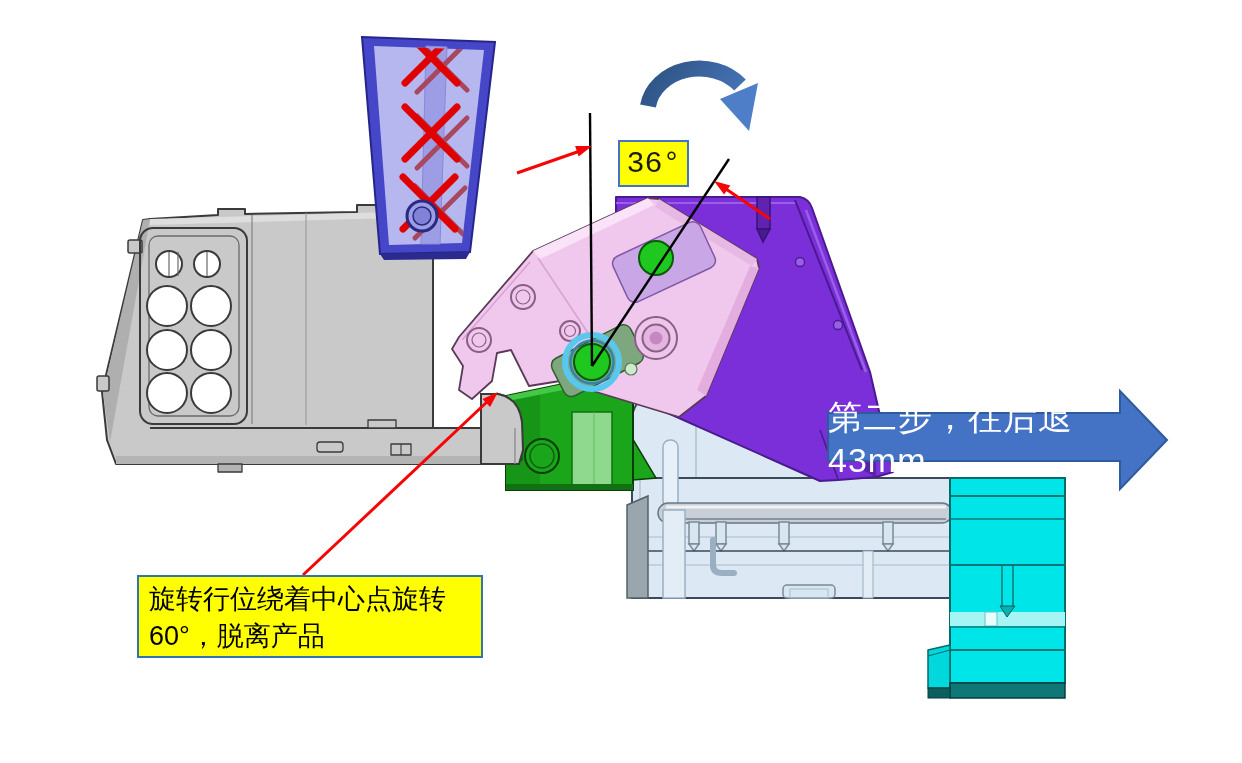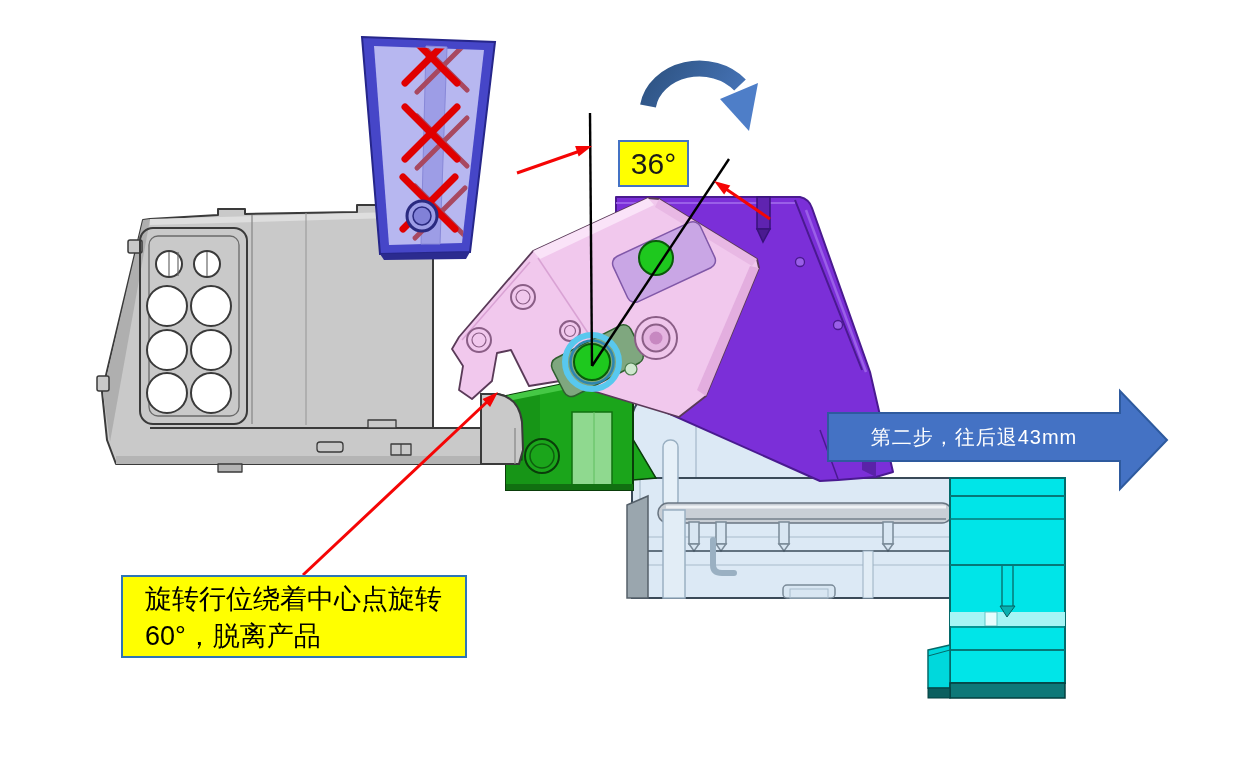--- a/index.html
+++ b/index.html
@@ -2,25 +2,25 @@
 <html><head>
 <meta charset="utf-8">
 <style>
   html,body{margin:0;padding:0;background:#fff;}
   #stage{position:relative;width:1242px;height:763px;background:#fff;overflow:hidden;
          font-family:"Liberation Sans",sans-serif;}
   #stage svg{position:absolute;left:0;top:0;}
   .overlay{position:absolute;box-sizing:border-box;}
   #angle-label{left:618px;top:140px;width:71px;height:47px;background:#FFFF00;
     border:2px solid #4472C4;display:flex;align-items:center;justify-content:center;
-    font-size:30px;color:#1a1a1a;}
+    font-size:30px;color:#1a1a1a;font-family:Liberation Mono, monospace;}
   #step-arrow-text{left:828px;top:413px;width:292px;height:48px;display:flex;
-    align-items:center;justify-content:center;color:#fff;font-size:20px;letter-spacing:1px;}
-  #callout{left:121px;top:575px;width:346px;height:83px;background:#FFFF00;
-    border:2px solid #2E75B6;padding:4px 22px;color:#000;font-size:27px;line-height:37px;}
+    align-items:center;justify-content:center;color:#fff;font-size:34px;letter-spacing:1px;}
+  #callout{left:137px;top:575px;width:346px;height:83px;background:#FFFF00;
+    border:2px solid #2E75B6;padding:4px 10px;color:#000;font-size:27px;line-height:37px;}
   #callout span{display:block;white-space:nowrap;}
 </style>
 </head>
 <body>
 
 <div id="stage">
 <svg width="1242" height="763" viewBox="0 0 1242 763">
   <defs>
     <linearGradient id="gradArc" gradientUnits="userSpaceOnUse" x1="648" y1="60" x2="755" y2="130">
       <stop offset="0" stop-color="#2C517F"></stop>

